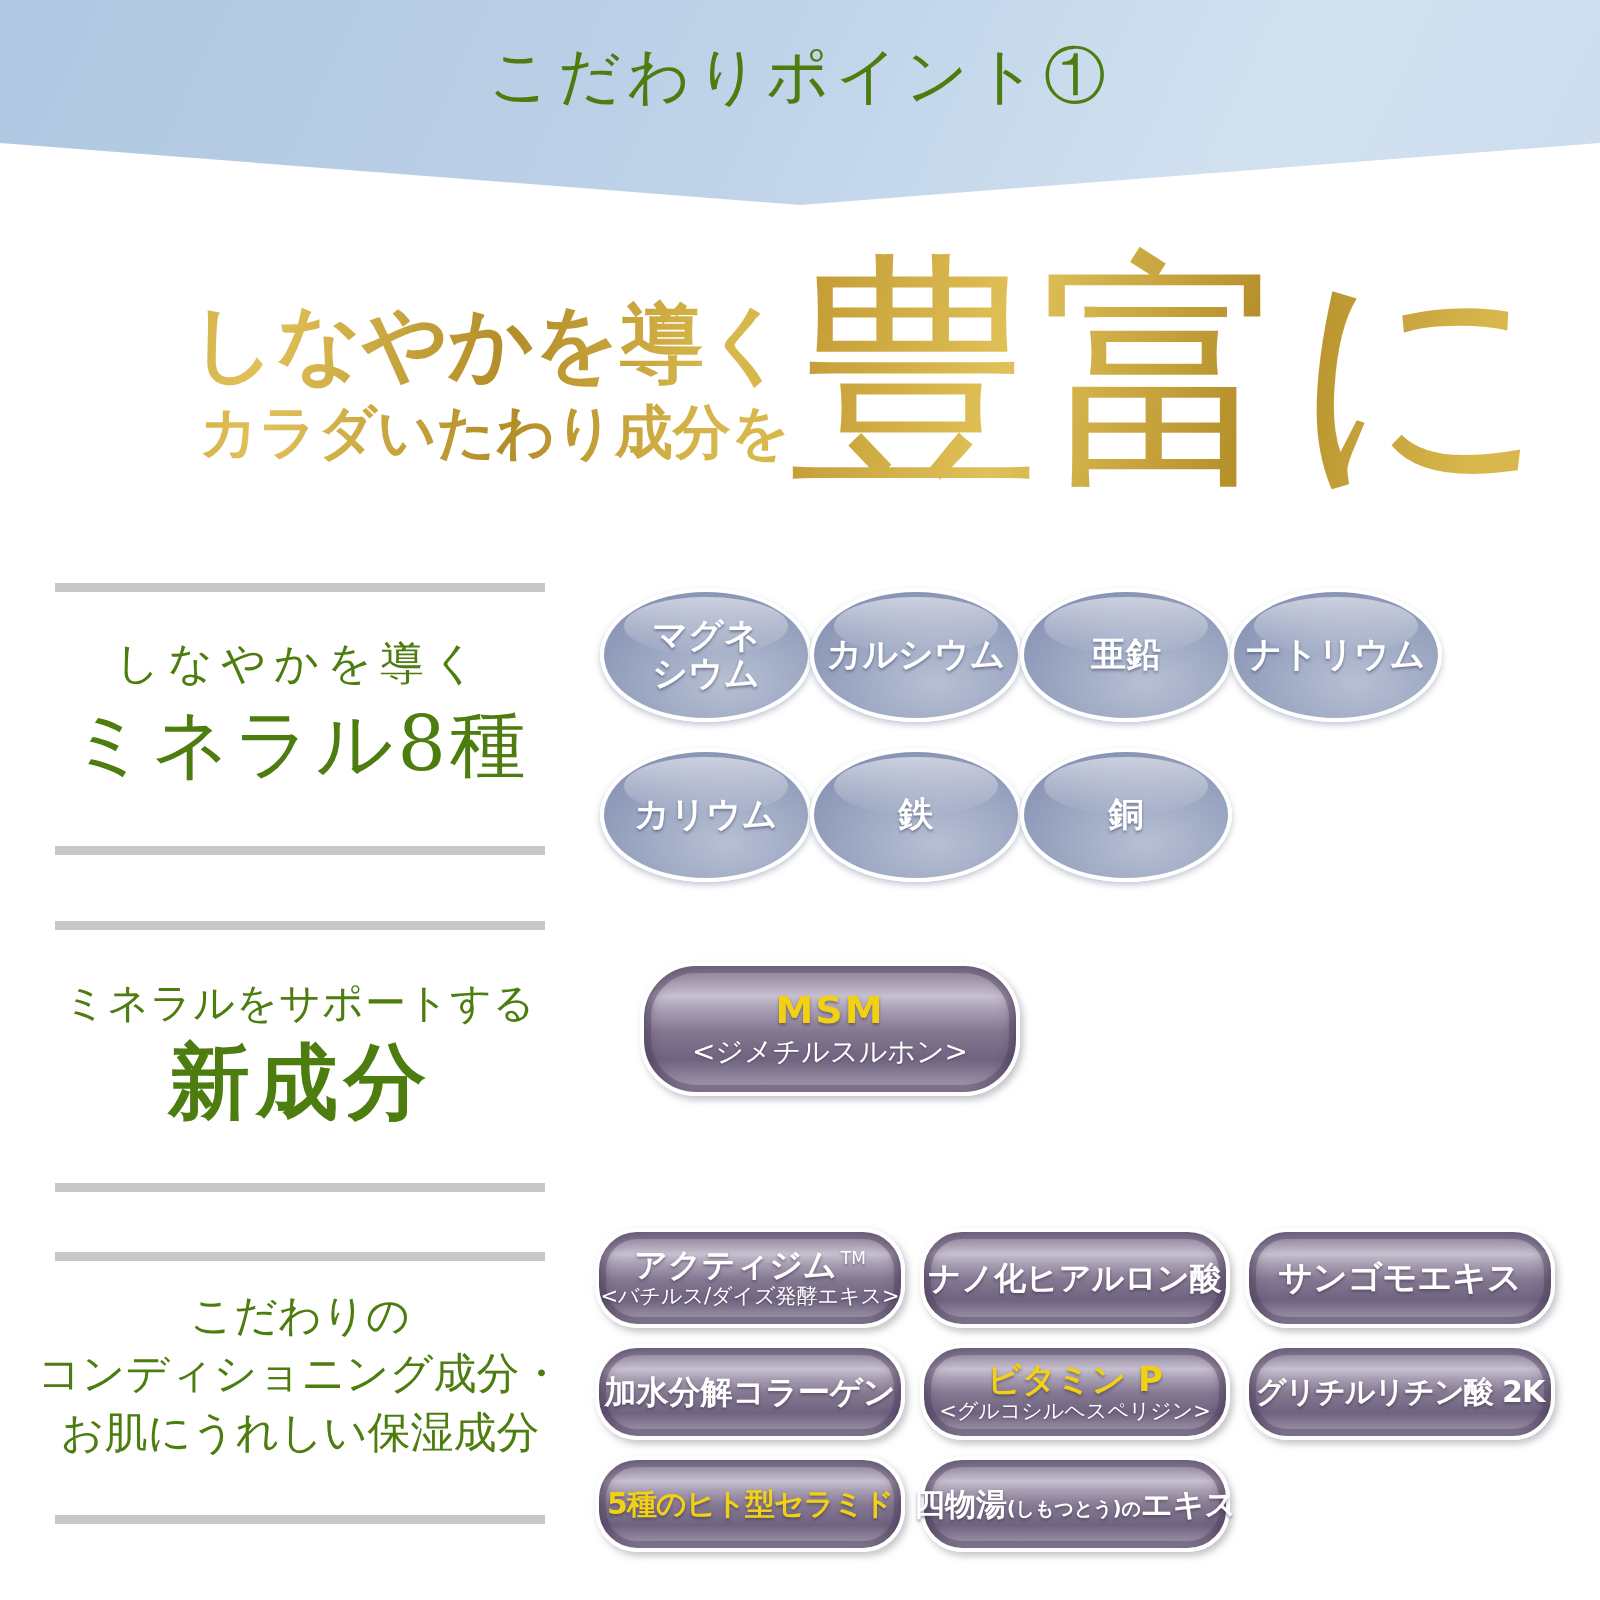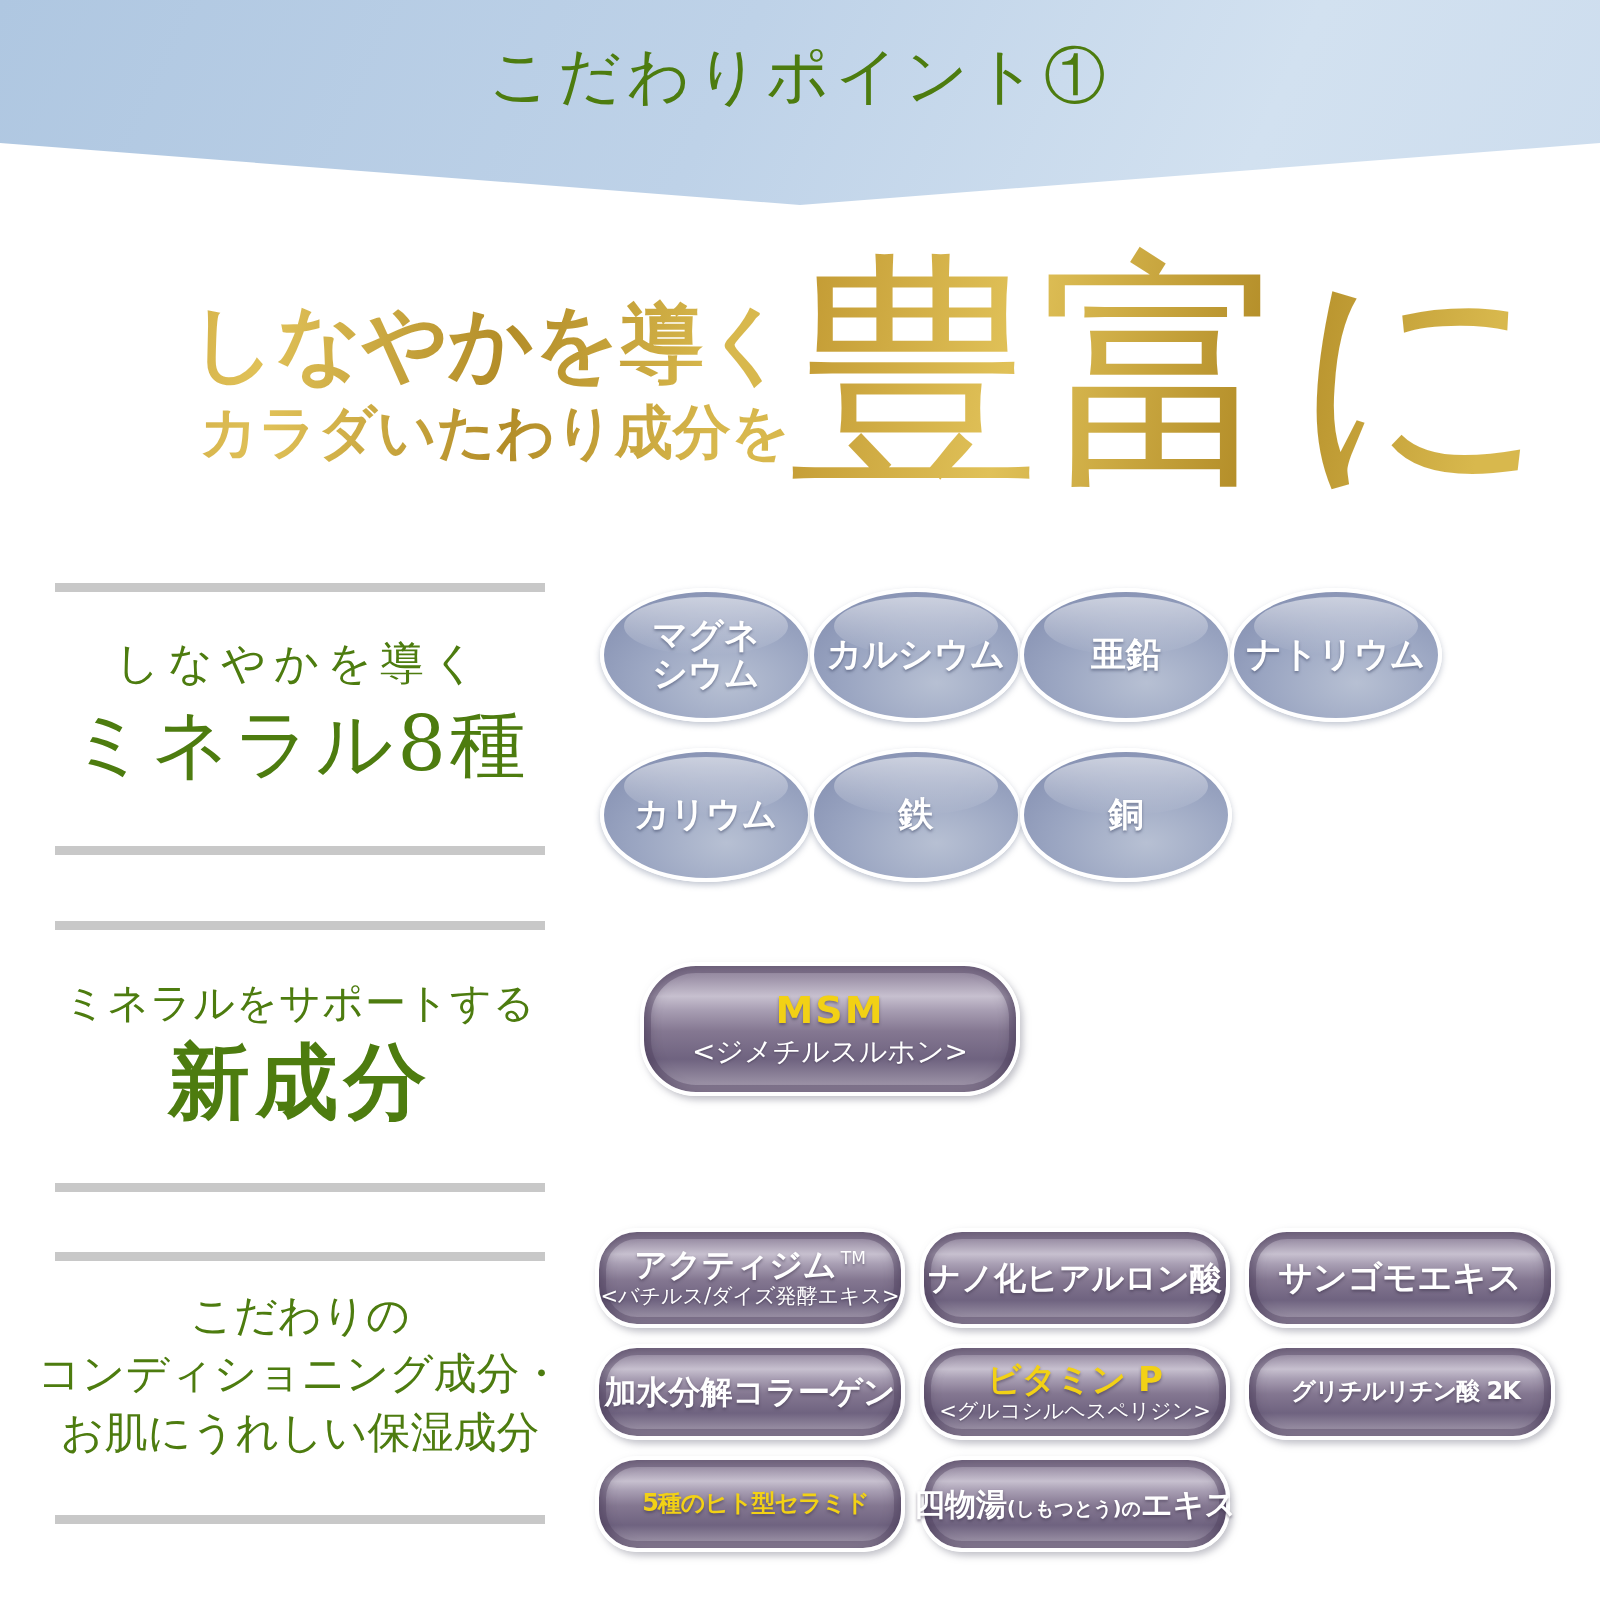--- a/index.html
+++ b/index.html
@@ -79,21 +79,21 @@
   }
   .msm-pill{left:640px;top:962px;width:380px;height:134px;border-radius:56px;}
   .pill-main{font-weight:bold;font-size:32px;line-height:1.15;white-space:nowrap;text-shadow:0 2px 3px rgba(55,45,70,.5);}
   .pill-sub{font-size:21px;line-height:1.2;white-space:nowrap;text-shadow:0 1px 2px rgba(55,45,70,.5);}
   .msm-pill .pill-main{font-size:38px;letter-spacing:2px;}
   .msm-pill .pill-sub{font-size:28px;margin-top:2px;text-align:center;}
   .yellow{color:#f2d115;}
   .tm{font-size:17px;vertical-align:super;font-weight:normal;margin-left:4px;}
   .grid-pill{width:310px;}
   .c1{left:595px;}.c2{left:920px;}.c3{left:1245px;}
-  .rowA{top:1228px;height:100px;}.rowB{top:1344px;height:96px;}.rowC{top:1456px;height:96px;}.fs34{font-size:34px;}.fs33{font-size:33px;}.fs30{font-size:24px;letter-spacing:-1px;padding-left:11px;}
+  .rowA{top:1228px;height:100px;}.rowB{top:1344px;height:96px;}.rowC{top:1456px;height:96px;}.fs34{font-size:34px;}.fs33{font-size:33px;}.fs30{font-size:30px;letter-spacing:-1px;}
   .mix-small{font-size:19px;font-weight:bold;}
   .mix-big{font-size:31px;font-weight:bold;}
 </style>
 </head>
 <body>
 
 <div id="canvas">
 
   <div class="header"></div>
   <div class="page-title">こだわりポイント①</div>

